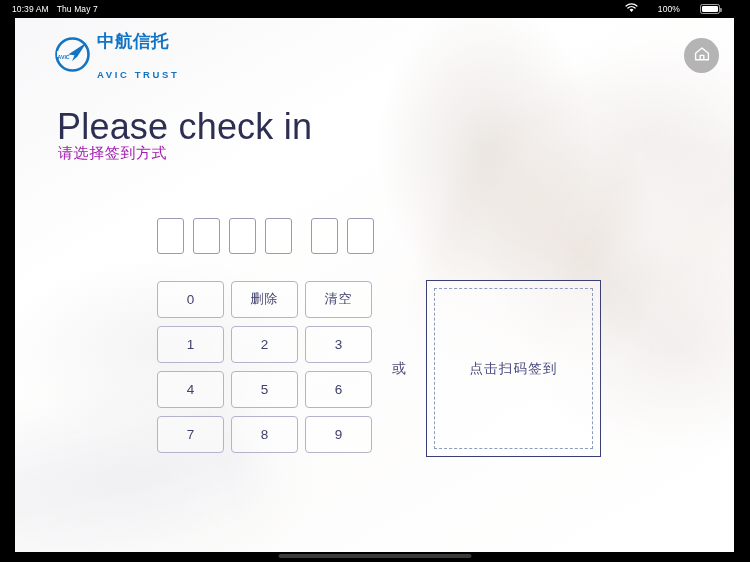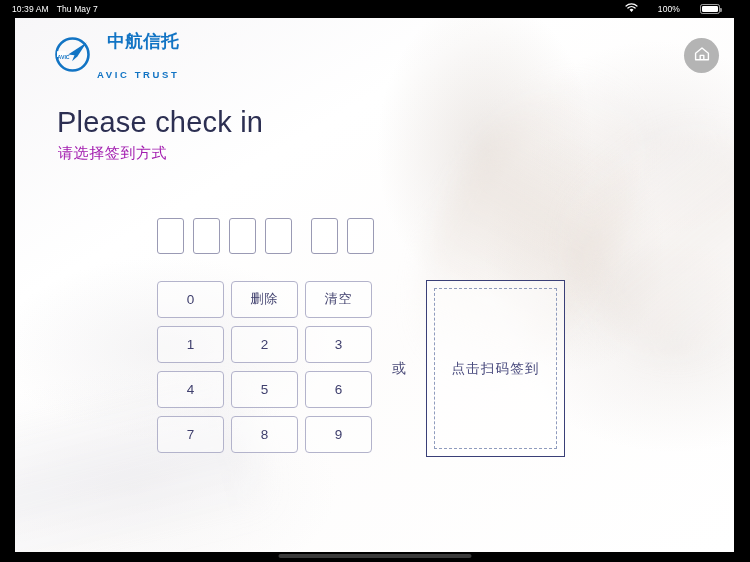--- a/index.html
+++ b/index.html
@@ -141,21 +141,20 @@
     display: flex;
     flex-direction: column;
     justify-content: center;
     line-height: 1;
   }
   .brand-cn {
     font-size: 17.5px;
     font-weight: bold;
     color: #1274c4;
     letter-spacing: 0.5px;
-    text-align: right;
   }
   .brand-en {
     margin-top: 19px;
     font-size: 9.5px;
     font-weight: bold;
     color: #1274c4;
     letter-spacing: 2.6px;
   }
 
   
@@ -171,21 +170,21 @@
     align-items: center;
     justify-content: center;
     cursor: pointer;
   }
 
   
   #page-title {
     position: absolute;
     left: 42px;
     top: 88px;
-    font-size: 29px;
+    font-size: 36px;
     font-weight: normal;
     color: #2c2f52;
     letter-spacing: 0.2px;
   }
   #page-subtitle {
     position: absolute;
     left: 43px;
     top: 126px;
     font-size: 15px;
     color: #a21caf;
@@ -244,21 +243,21 @@
   #or-separator {
     width: 54px;
     text-align: center;
     color: #4a4a78;
     font-size: 14px;
     align-self: center;
     margin-top: 4px;
   }
 
   #qr-scan-area {
-    width: 139px;
+    width: 175px;
     height: 177px;
     border: 1.5px solid #3a3f77;
     background: rgba(255,255,255,0.50);
     padding: 7px;
     cursor: pointer;
     align-self: center;
     margin-top: 4px;
   }
   #qr-scan-inner {
     width: 100%;

